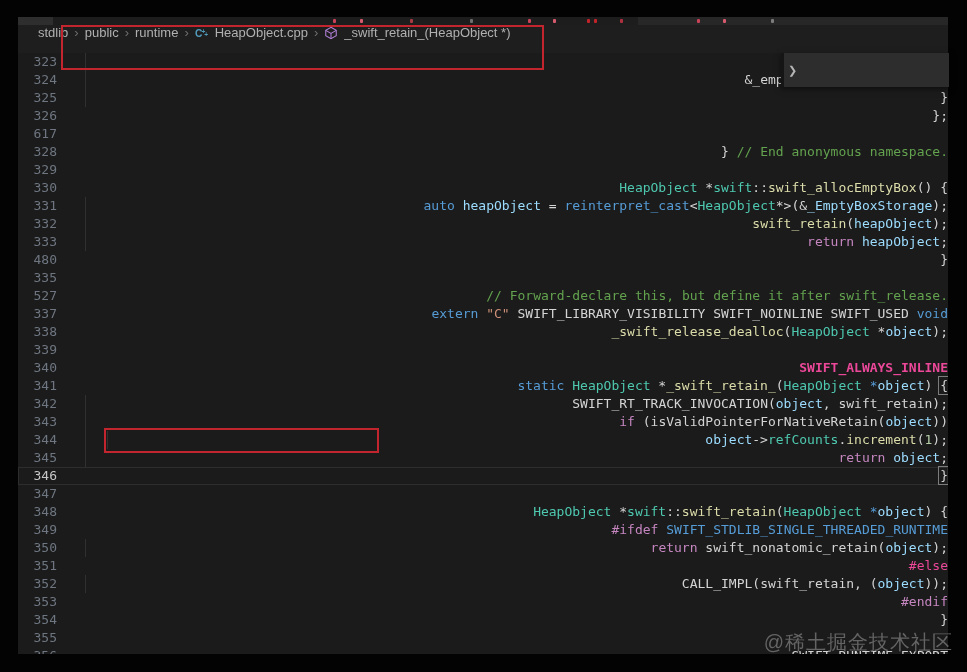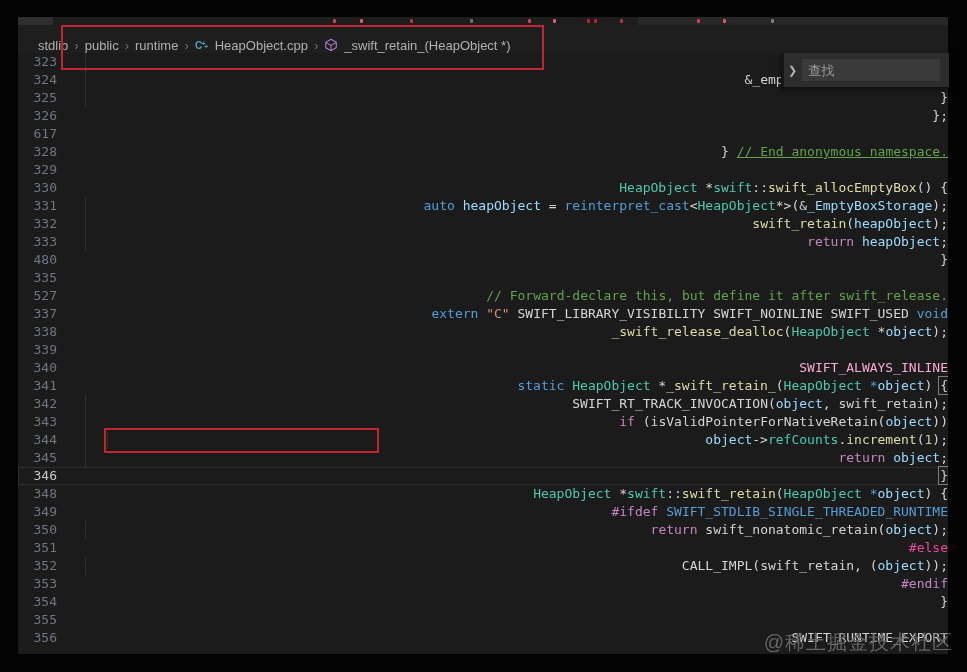--- a/index.html
+++ b/index.html
@@ -9,21 +9,21 @@
   .stage { position:absolute; inset:0; background:#030303; }
 
   
   .sliver { position:absolute; left:18px; top:17px; width:930px; height:8px; background:#1d1d1d; }
   .sliver .stub { position:absolute; left:0; top:0; width:35px; height:8px; background:#2e2e2e; }
   .sliver .seg-right { position:absolute; left:620px; top:0; right:0; height:8px; background:#272727; }
   .sliver .dot { position:absolute; top:2px; width:3px; height:4px; border-radius:1px; }
 
   
   .crumbbar { position:absolute; left:18px; top:25px; width:930px; height:28px; background:#1e1e1e;
-              display:flex; align-items:flex-end; padding-left:17px; }
+              display:flex; align-items:flex-start; padding-left:17px; }
   .crumbbar .item { color:#b0b0b0; font-size:13px; margin:0 3px; cursor:pointer; white-space:pre; }
   .crumbbar .sep { color:#6f6f6f; font-size:13px; margin:0 3px; }
   .crumbbar .bicon { width:16px; height:16px; display:inline-flex; align-items:center; justify-content:center; margin:0 2px; }
 
   
   .editor { position:absolute; left:18px; top:53px; width:930px; height:601px; background:#1b1b1b;
             overflow:hidden; font-family:"DejaVu Sans Mono","Liberation Mono",monospace; font-size:13px; }
   .row { position:relative; height:18px; line-height:18px; display:flex; white-space:pre;justify-content:space-between; }
   .row .ln { width:39px; text-align:right; color:#6e7681; flex:none; user-select:none; }
   .row .code { padding-left:24px; color:#d4d4d4; }
@@ -94,51 +94,51 @@
       </span>
       <span class="item">_swift_retain_(HeapObject *)</span>
     </div>
 
   <div class="editor">
       <div class="row"><i class="guide" style="left: 67px;"></i><span class="ln">323</span><span class="code"><span style="color: rgb(212, 212, 212);">  {</span></span></div>
       <div class="row"><i class="guide" style="left: 67px;"></i><span class="ln">324</span><span class="code"><span style="color: rgb(212, 212, 212);">    &amp;_emptyBoxStorageMetadata,</span></span></div>
       <div class="row"><i class="guide" style="left: 67px;"></i><span class="ln">325</span><span class="code"><span style="color: rgb(212, 212, 212);">  }</span></span></div>
       <div class="row"><span class="ln">326</span><span class="code"><span style="color: rgb(212, 212, 212);">};</span></span></div>
       <div class="row"><span class="ln">617</span><span class="code"></span></div>
-      <div class="row"><span class="ln">328</span><span class="code"><span style="color: rgb(212, 212, 212);">} </span><span style="color: rgb(99, 162, 78); text-decoration: underline;">// End anonymous namespace.</span></span></div>
+      <div class="row"><span class="ln">328</span><span class="code"><span style="color: rgb(212, 212, 212);">} </span><span style="color: rgb(99, 162, 78);">// End anonymous namespace.</span></span></div>
       <div class="row"><span class="ln">329</span><span class="code"></span></div>
       <div class="row"><span class="ln">330</span><span class="code"><span style="color: rgb(78, 201, 176);">HeapObject</span><span style="color: rgb(212, 212, 212);"> *</span><span style="color: rgb(78, 201, 176);">swift</span><span style="color: rgb(212, 212, 212);">::</span><span style="color: rgb(220, 220, 170);">swift_allocEmptyBox</span><span style="color: rgb(212, 212, 212);">() {</span></span></div>
       <div class="row"><i class="guide" style="left: 67px;"></i><span class="ln">331</span><span class="code"><span style="color: rgb(212, 212, 212);">  </span><span style="color: rgb(86, 156, 214);">auto</span><span style="color: rgb(212, 212, 212);"> </span><span style="color: rgb(156, 220, 254);">heapObject</span><span style="color: rgb(212, 212, 212);"> = </span><span style="color: rgb(86, 156, 214);">reinterpret_cast</span><span style="color: rgb(212, 212, 212);">&lt;</span><span style="color: rgb(78, 201, 176);">HeapObject</span><span style="color: rgb(212, 212, 212);">*&gt;(&amp;</span><span style="color: rgb(156, 220, 254);">_EmptyBoxStorage</span><span style="color: rgb(212, 212, 212);">);</span></span></div>
       <div class="row"><i class="guide" style="left: 67px;"></i><span class="ln">332</span><span class="code"><span style="color: rgb(212, 212, 212);">  </span><span style="color: rgb(220, 220, 170);">swift_retain</span><span style="color: rgb(212, 212, 212);">(</span><span style="color: rgb(156, 220, 254);">heapObject</span><span style="color: rgb(212, 212, 212);">);</span></span></div>
       <div class="row"><i class="guide" style="left: 67px;"></i><span class="ln">333</span><span class="code"><span style="color: rgb(212, 212, 212);">  </span><span style="color: rgb(197, 134, 192);">return</span><span style="color: rgb(212, 212, 212);"> </span><span style="color: rgb(156, 220, 254);">heapObject</span><span style="color: rgb(212, 212, 212);">;</span></span></div>
       <div class="row"><span class="ln">480</span><span class="code"><span style="color: rgb(212, 212, 212);">}</span></span></div>
       <div class="row"><span class="ln">335</span><span class="code"></span></div>
       <div class="row"><span class="ln">527</span><span class="code"><span style="color: rgb(99, 162, 78);">// Forward-declare this, but define it after swift_release.</span></span></div>
       <div class="row"><span class="ln">337</span><span class="code"><span style="color: rgb(86, 156, 214); margin-left: 34px;">extern</span><span style="color: rgb(212, 212, 212);"> </span><span style="color: rgb(206, 145, 120);">"C"</span><span style="color: rgb(212, 212, 212);"> SWIFT_LIBRARY_VISIBILITY SWIFT_NOINLINE SWIFT_USED </span><span style="color: rgb(86, 156, 214);">void</span></span></div>
       <div class="row"><span class="ln">338</span><span class="code"><span style="color: rgb(220, 220, 170);">_swift_release_dealloc</span><span style="color: rgb(212, 212, 212);">(</span><span style="color: rgb(78, 201, 176);">HeapObject</span><span style="color: rgb(212, 212, 212);"> *</span><span style="color: rgb(156, 220, 254);">object</span><span style="color: rgb(212, 212, 212);">);</span></span></div>
       <div class="row"><span class="ln">339</span><span class="code"></span></div>
-      <div class="row"><span class="ln">340</span><span class="code"><span style="color: #f9a8d4;">SWIFT_ALWAYS_INLINE</span></span></div>
+      <div class="row"><span class="ln">340</span><span class="code"><span style="color: #ec4899; font-weight: bold;">SWIFT_ALWAYS_INLINE</span></span></div>
       <div class="row"><span class="ln">341</span><span class="code"><span style="color: rgb(86, 156, 214);">static</span><span style="color: rgb(212, 212, 212);"> </span><span style="color: rgb(78, 201, 176);">HeapObject</span><span style="color: rgb(212, 212, 212);"> *</span><span style="color: rgb(220, 220, 170);">_swift_retain_</span><span style="color: rgb(212, 212, 212);">(</span><span style="color: rgb(78, 201, 176);">HeapObject</span><span style="color: rgb(212, 212, 212);"> </span><span style="color: rgb(86, 156, 214);">*</span><span style="color: rgb(156, 220, 254);">object</span><span style="color: rgb(212, 212, 212);">) </span><span class="bm" style="color: rgb(212, 212, 212);">{</span></span></div>
       <div class="row"><i class="guide" style="left: 67px;"></i><span class="ln">342</span><span class="code"><span style="color: rgb(212, 212, 212);">  SWIFT_RT_TRACK_INVOCATION(</span><span style="color: rgb(156, 220, 254);">object</span><span style="color: rgb(212, 212, 212);">, swift_retain);</span></span></div>
       <div class="row"><i class="guide" style="left: 67px;"></i><span class="ln">343</span><span class="code"><span style="color: rgb(212, 212, 212);">  </span><span style="color: rgb(197, 134, 192);">if</span><span style="color: rgb(212, 212, 212);"> (isValidPointerForNativeRetain(</span><span style="color: rgb(156, 220, 254);">object</span><span style="color: rgb(212, 212, 212);">))</span></span></div>
       <div class="row"><i class="guide" style="left: 67px;"></i><i class="guide" style="left: 89px;"></i><span class="ln">344</span><span class="code"><span style="color: rgb(212, 212, 212);">    </span><span style="color: rgb(156, 220, 254);">object</span><span style="color: rgb(212, 212, 212);">-&gt;</span><span style="color: rgb(78, 201, 176);">refCounts</span><span style="color: rgb(212, 212, 212);">.</span><span style="color: rgb(220, 220, 170);">increment</span><span style="color: rgb(212, 212, 212);">(</span><span style="color: rgb(181, 206, 168);">1</span><span style="color: rgb(212, 212, 212);">);</span></span></div>
       <div class="row"><i class="guide" style="left: 67px;"></i><span class="ln">345</span><span class="code"><span style="color: rgb(212, 212, 212);">  </span><span style="color: rgb(197, 134, 192);">return</span><span style="color: rgb(212, 212, 212);"> </span><span style="color: rgb(156, 220, 254);">object</span><span style="color: rgb(212, 212, 212);">;</span></span></div>
       <div class="row cur"><span class="ln">346</span><span class="code"><span class="bm" style="color: rgb(212, 212, 212);">}</span></span></div>
+      <div class="row"><span class="ln">347</span><span class="code"></span></div>
       <div class="row"><span class="ln">348</span><span class="code"><span style="color: rgb(78, 201, 176);">HeapObject</span><span style="color: rgb(212, 212, 212);"> *</span><span style="color: rgb(78, 201, 176);">swift</span><span style="color: rgb(212, 212, 212);">::</span><span style="color: rgb(220, 220, 170);">swift_retain</span><span style="color: rgb(212, 212, 212);">(</span><span style="color: rgb(78, 201, 176);">HeapObject</span><span style="color: rgb(212, 212, 212);"> </span><span style="color: rgb(86, 156, 214);">*</span><span style="color: rgb(156, 220, 254);">object</span><span style="color: rgb(212, 212, 212);">) {</span></span></div>
       <div class="row"><span class="ln">349</span><span class="code"><span style="color: rgb(197, 134, 192);">#ifdef</span><span style="color: rgb(212, 212, 212);"> </span><span style="color: rgb(86, 156, 214);">SWIFT_STDLIB_SINGLE_THREADED_RUNTIME</span></span></div>
       <div class="row"><i class="guide" style="left: 67px;"></i><span class="ln">350</span><span class="code"><span style="color: rgb(212, 212, 212);">  </span><span style="color: rgb(197, 134, 192);">return</span><span style="color: rgb(212, 212, 212);"> swift_nonatomic_retain(</span><span style="color: rgb(156, 220, 254);">object</span><span style="color: rgb(212, 212, 212);">);</span></span></div>
       <div class="row"><span class="ln">351</span><span class="code"><span style="color: #ec4899;">#else</span></span></div>
       <div class="row"><i class="guide" style="left: 67px;"></i><span class="ln">352</span><span class="code"><span style="color: rgb(212, 212, 212);">  CALL_IMPL(swift_retain, (</span><span style="color: rgb(156, 220, 254);">object</span><span style="color: rgb(212, 212, 212);">));</span></span></div>
       <div class="row"><span class="ln">353</span><span class="code"><span style="color: rgb(197, 134, 192);">#endif</span></span></div>
       <div class="row"><span class="ln">354</span><span class="code"><span style="color: rgb(212, 212, 212);">}</span></span></div>
       <div class="row"><span class="ln">355</span><span class="code"></span></div>
       <div class="row"><span class="ln">356</span><span class="code"><span style="color: rgb(212, 212, 212);">SWIFT_RUNTIME_EXPORT</span></span></div>
     </div>
 
   <div class="find">
     <span class="chev">❯</span>
-    <input type="text" placeholder="查找" style="">
   </div>
 
   <div class="watermark">@稀土掘金技术社区</div>
 <div class="anno" style="left: 61px; top: 25px; width: 483px; height: 45px;"></div>
     <div class="anno" style="left: 104px; top: 428px; width: 275px; height: 25px;"></div>
   </div>
 
 </body></html>

